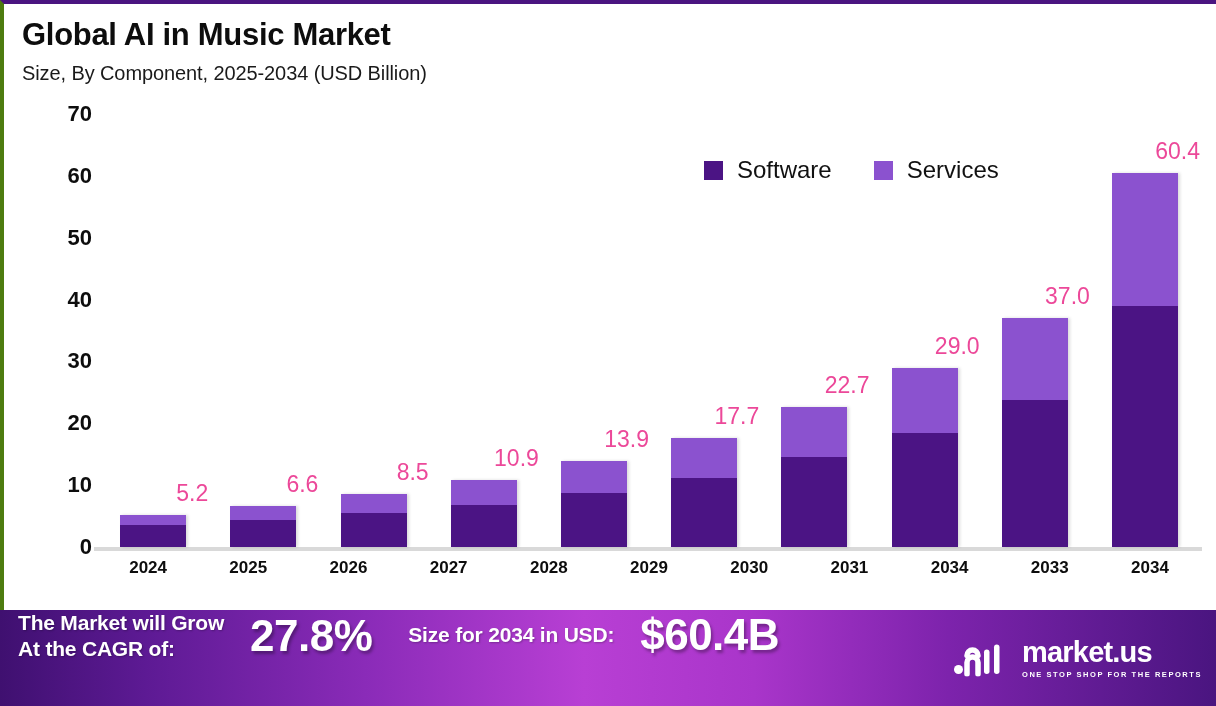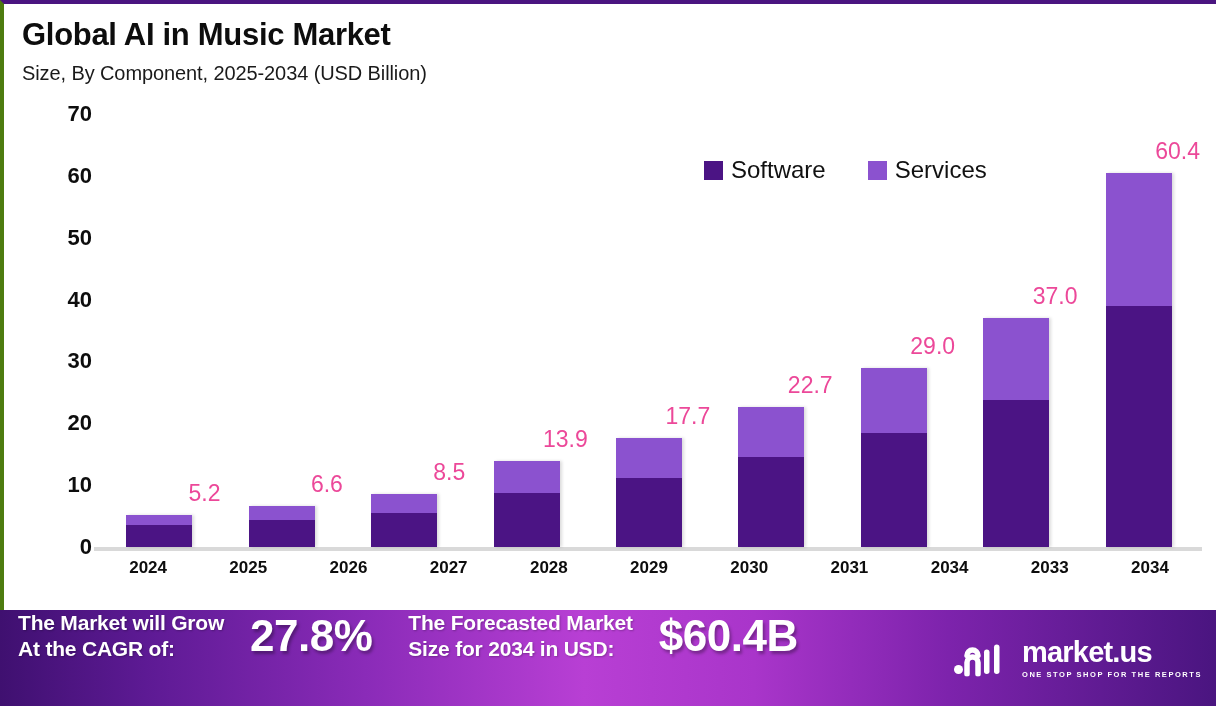--- a/index.html
+++ b/index.html
@@ -83,21 +83,21 @@
     flex: 1 1 0; text-align: center;
     font-size: 17px; font-weight: bold; color: #0d0d0d;
   }
 
   
   .legend {
     position: absolute;
     left: 700px; top: 42px;
     display: flex; align-items: center; gap: 42px;
   }
-  .legend-item { display: flex; align-items: center; gap: 8px; }
+  .legend-item { display: flex; align-items: center; gap: 14px; }
   .legend-swatch { width: 19px; height: 19px; display: inline-block; }
   .legend-label { font-size: 24px; color: #111; }
 
   
   .banner {
     position: absolute;
     left: -4px; bottom: 0; width: 1216px; height: 96px;
     background: linear-gradient(90deg,
       #3F1070 0%, #5D1A94 12%, #8A2BB8 30%,
       #B83FD4 48%, #A935CA 62%, #7D23AC 78%, #4A1580 100%);
@@ -186,20 +186,27 @@
           <div class="bar-stack">
             <div class="seg-services" style="height: 13.6086px; background: rgb(139, 82, 207);"></div>
             <div class="seg-software" style="height: 27.2171px; background: rgb(75, 20, 132);"></div>
           </div>
         </div>
         <div class="bar-col">
           <div class="bar-value" style="bottom: 60.5786px;">8.5</div>
           <div class="bar-stack">
             <div class="seg-services" style="height: 18.5571px; background: rgb(139, 82, 207);"></div>
             <div class="seg-software" style="height: 34.0214px; background: rgb(75, 20, 132);"></div>
+          </div>
+        </div>
+        <div class="bar-col">
+          <div class="bar-value" style="bottom: 75.4243px;">10.9</div>
+          <div class="bar-stack">
+            <div class="seg-services" style="height: 25.3614px; background: rgb(139, 82, 207);"></div>
+            <div class="seg-software" style="height: 42.0629px; background: rgb(75, 20, 132);"></div>
           </div>
         </div>
         <div class="bar-col">
           <div class="bar-value" style="bottom: 93.9814px;">13.9</div>
           <div class="bar-stack">
             <div class="seg-services" style="height: 31.5471px; background: rgb(139, 82, 207);"></div>
             <div class="seg-software" style="height: 54.4343px; background: rgb(75, 20, 132);"></div>
           </div>
         </div>
         <div class="bar-col">
@@ -258,21 +265,20 @@
     <div class="banner-block b1">
       <div class="banner-text">
         <div>The Market will Grow</div>
         <div>At the CAGR of:</div>
       </div>
       <div class="banner-big b1-big">27.8%</div>
     </div>
 
     <div class="banner-block b2">
       <div class="banner-text">
-        <div>The Forecasted Market</div>
         <div>Size for 2034 in USD:</div>
       </div>
       <div class="banner-big b2-big">$60.4B</div>
     </div>
 
     <div class="logo">
       <svg class="logo-mark" viewBox="0 0 116 72">
         <circle cx="9" cy="58" r="9" fill="#ffffff"></circle>
         <path d="M26 67 V44 a11 11 0 0 1 22 0 V67" fill="none" stroke="#ffffff" stroke-width="11" stroke-linecap="round"></path>
         <path d="M26 30 a11 11 0 0 1 22 0" fill="none" stroke="#ffffff" stroke-width="11" stroke-linecap="round"></path>

